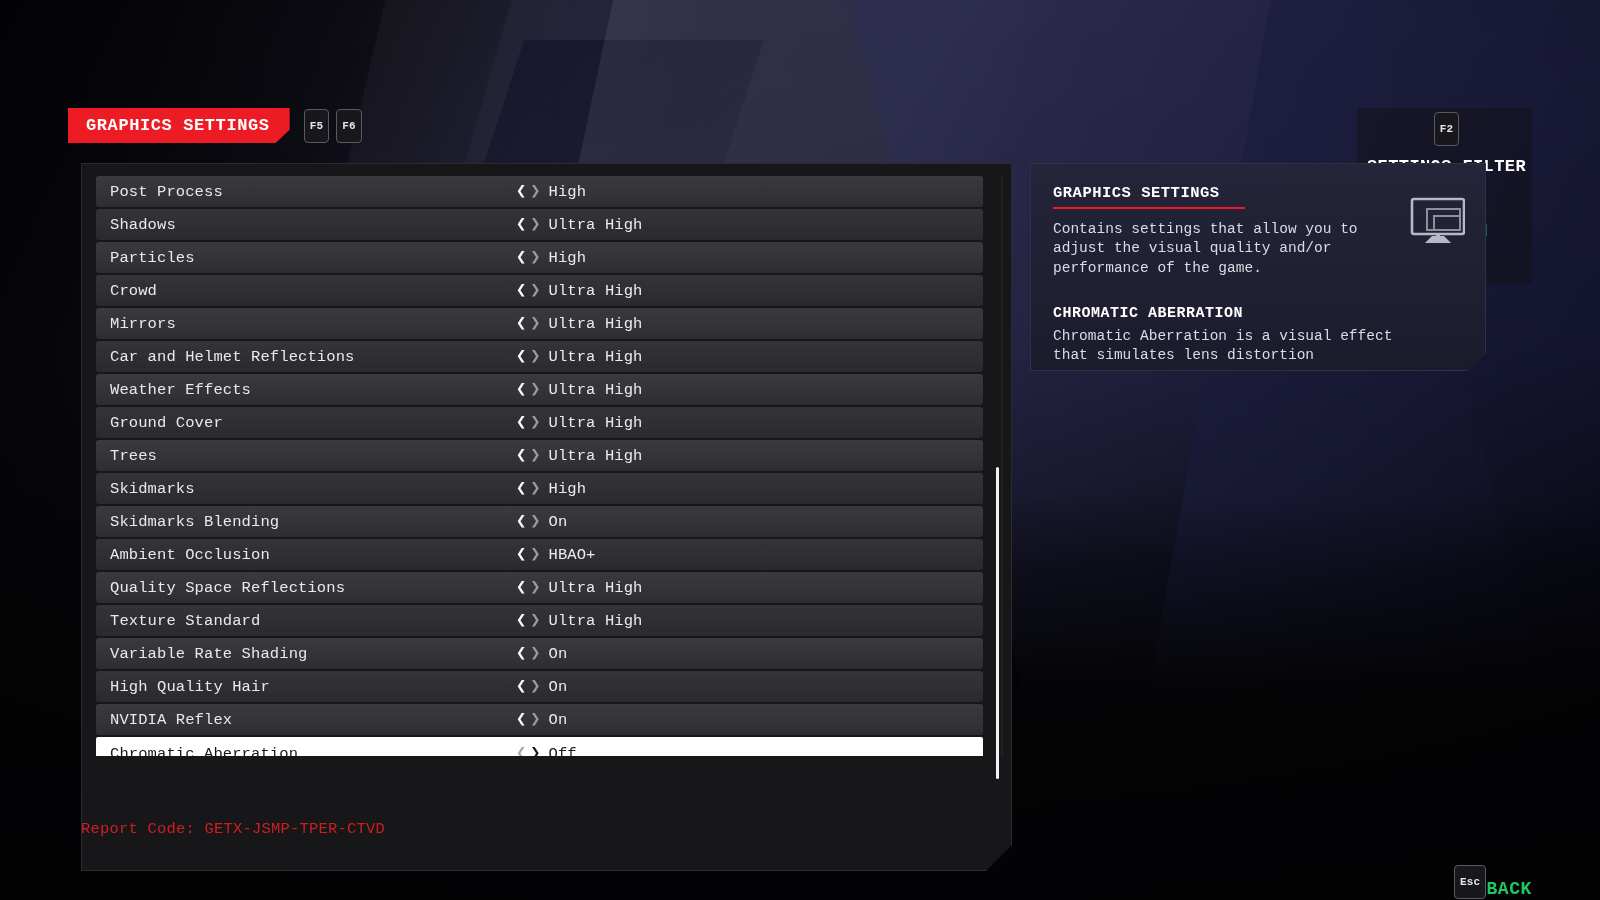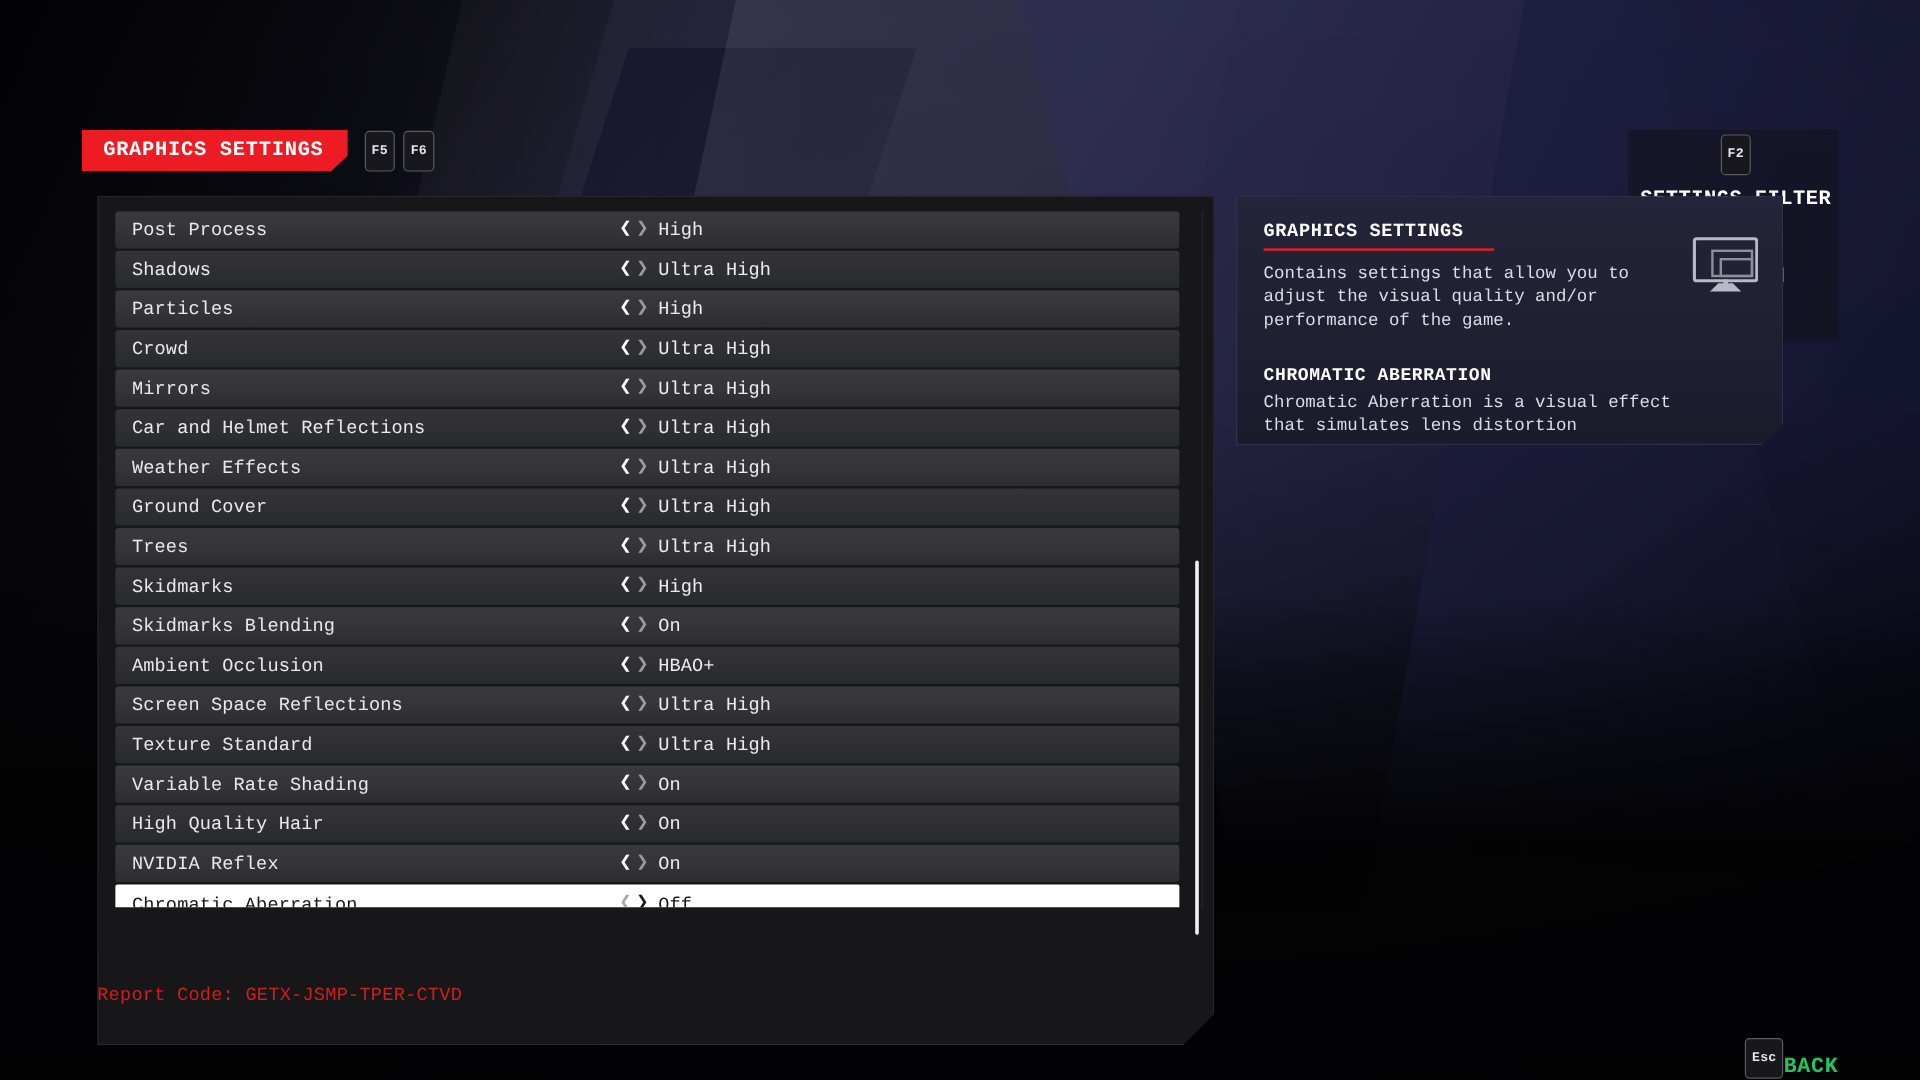--- a/index.html
+++ b/index.html
@@ -396,21 +396,21 @@
         </div>
         <div class="row alt">
           <span class="label">Ambient Occlusion</span>
           <span class="arrows">
             <span class="arrow left">❮</span>
             <span class="arrow right">❯</span>
           </span>
           <span class="value">HBAO+</span>
         </div>
         <div class="row">
-          <span class="label">Screen Space Reflections</span>
+          <span class="label">Quality Space Reflections</span>
           <span class="arrows">
             <span class="arrow left">❮</span>
             <span class="arrow right">❯</span>
           </span>
           <span class="value">Ultra High</span>
         </div>
         <div class="row alt">
           <span class="label">Texture Standard</span>
           <span class="arrows">
             <span class="arrow left">❮</span>

